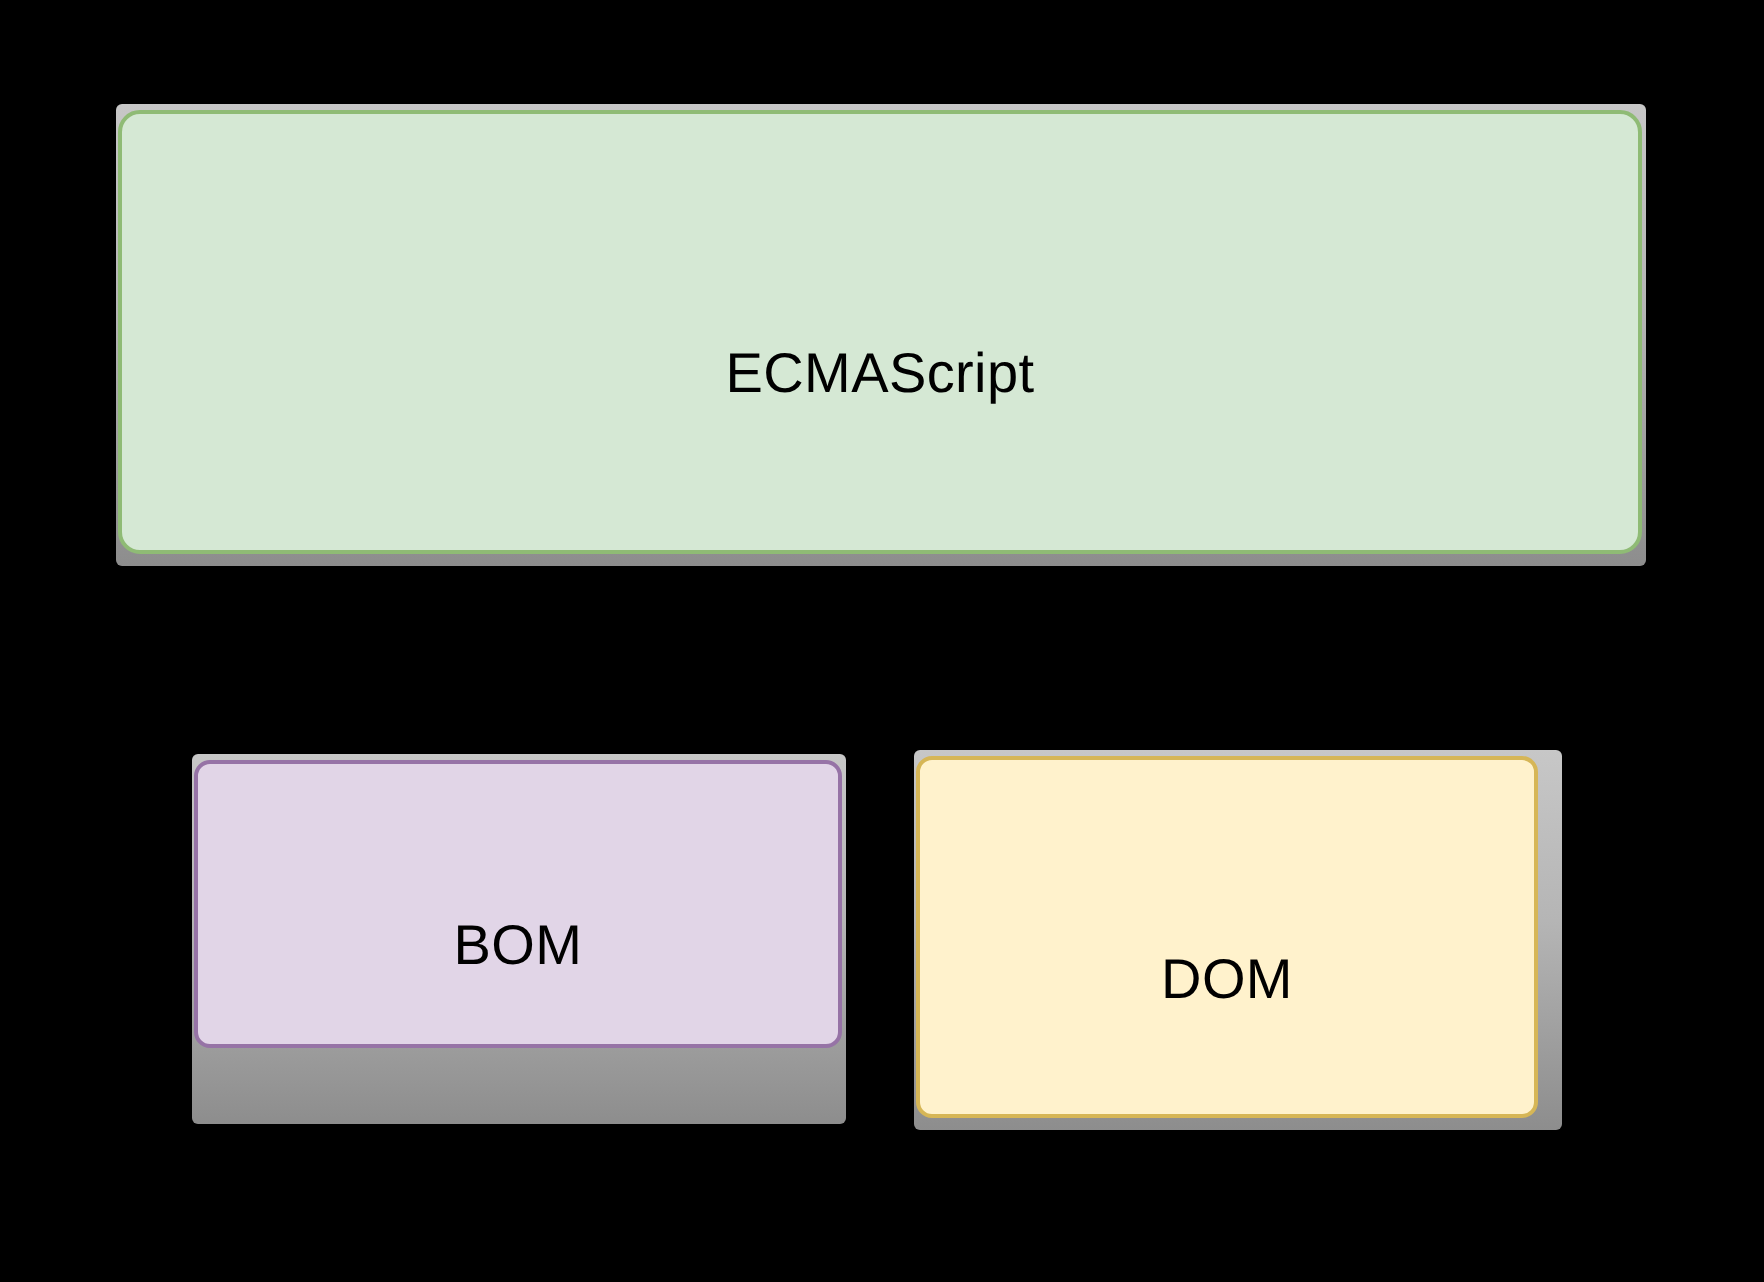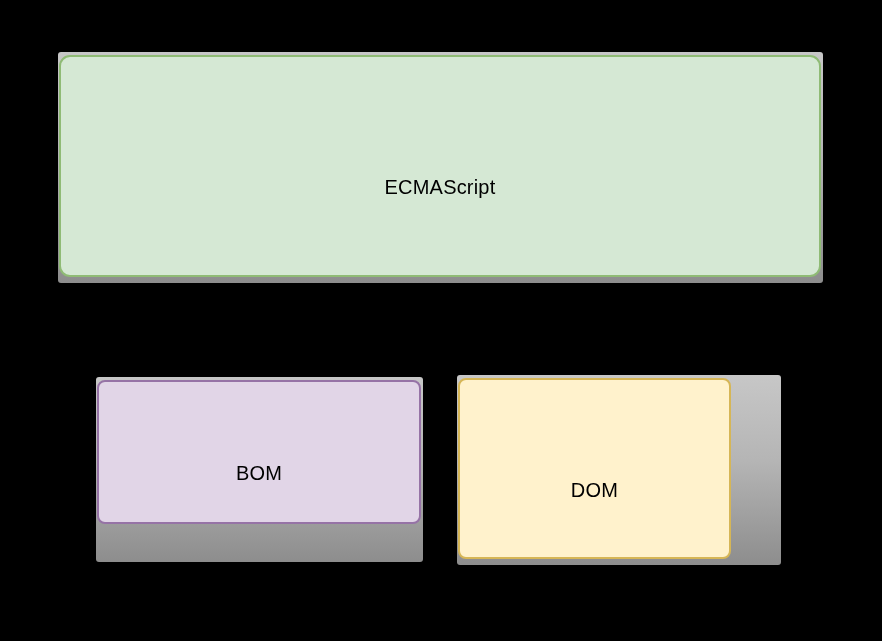--- a/index.html
+++ b/index.html
@@ -29,37 +29,37 @@
     box-sizing: border-box;
     border: 2px solid #888;
     display: flex;
     align-items: center;
     justify-content: center;
   }
   .box-large { border-radius: 11px; }
   .box-small { border-radius: 8px; }
 
   .box-label {
-    font-size: 20px;
+    font-size: 28px;
     line-height: 1.2;
     color: #000000;
     letter-spacing: 0.2px;
     user-select: none;
     margin-top: 42px;
   }
 
   
   #backdrop-ecmascript { left: 58px; top: 52px;  width: 765px; height: 231px; }
   #box-ecmascript      { left: 59px; top: 55px;  width: 762px; height: 222px; }
 
   #backdrop-bom        { left: 96px; top: 377px; width: 327px; height: 185px; }
   #box-bom             { left: 97px; top: 380px; width: 324px; height: 144px; }
 
   #backdrop-dom        { left: 457px; top: 375px; width: 324px; height: 190px; }
-  #box-dom             { left: 458px; top: 378px; width: 273px; height: 181px; }
+  #box-dom             { left: 458px; top: 378px; width: 311px; height: 181px; }
 </style>
 </head>
 <body style="background: rgb(0, 0, 0);">
 
 <div class="stage">
 
   <div id="backdrop-ecmascript" class="backdrop"></div>
   <div id="box-ecmascript" class="box box-large" style="background: rgb(213, 232, 212); border-color: rgb(143, 187, 117);">
     <span class="box-label" style="color: rgb(0, 0, 0);">ECMAScript</span>
   </div>

